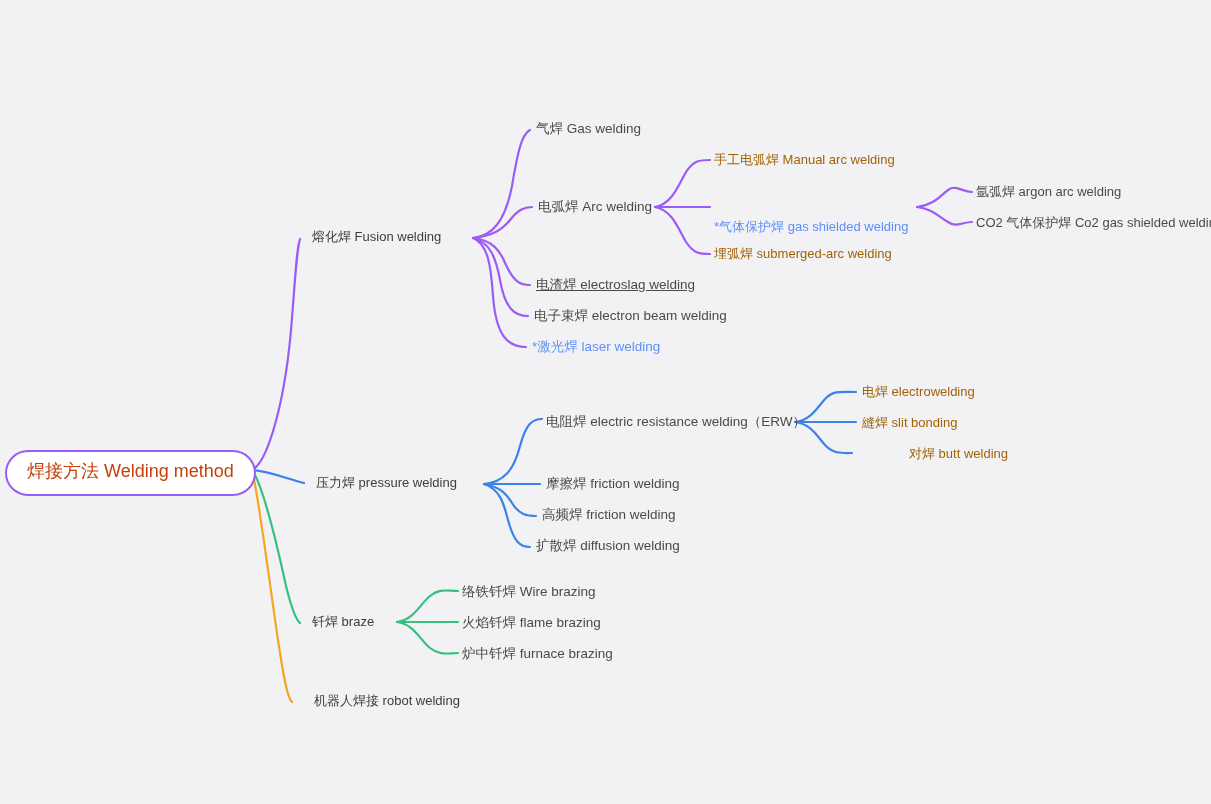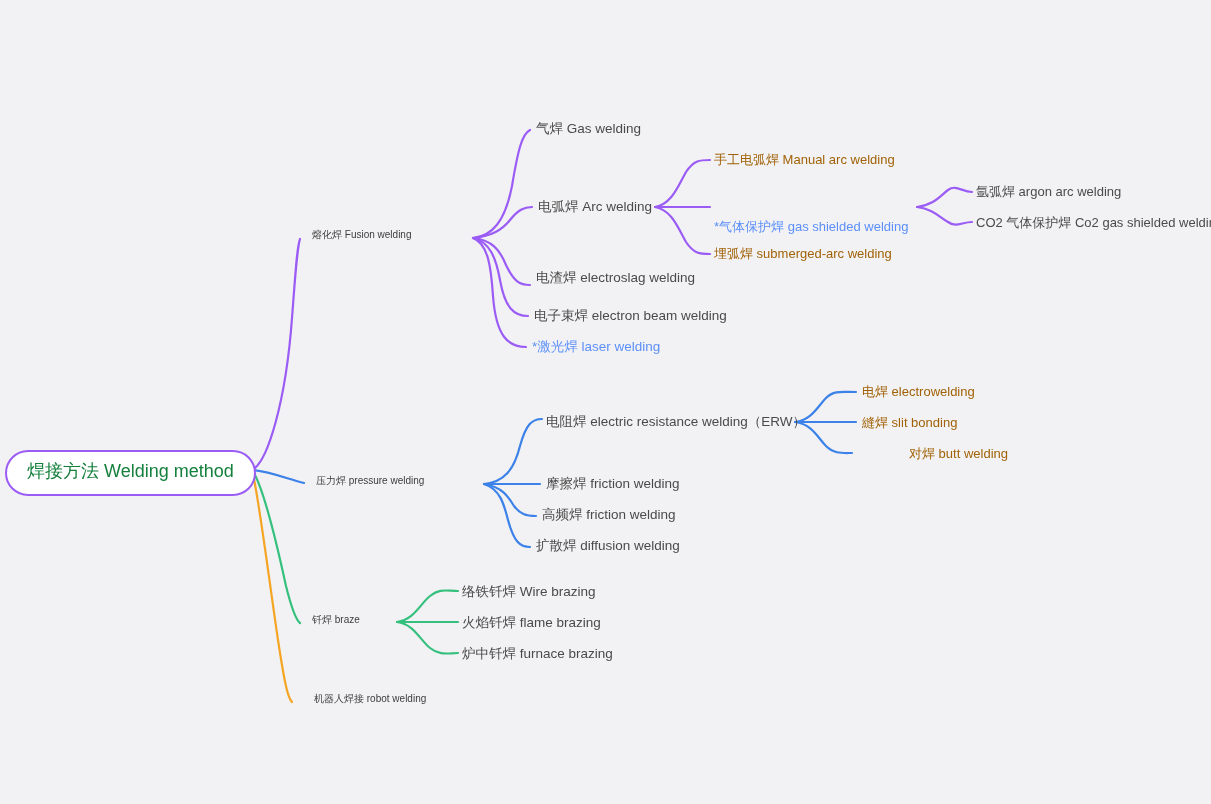--- a/index.html
+++ b/index.html
@@ -33,26 +33,26 @@
     position: absolute;
     white-space: nowrap;
     line-height: 1.2;
   }
   .node-root {
     background: #ffffff;
     border: 2px solid #9b5cf6;
     border-radius: 999px;
     padding: 9px 20px 11px 20px;
     font-size: 18px;
-    color: #15803d;
+    color: #c2410c;
     left: 5px;
     top: 450px;
   }
   .node-l1 {
-    font-size: 10px;
+    font-size: 13px;
     color: #3d3d3d;
   }
   .node-l2 {
     font-size: 13.5px;
     color: #4a4a4a;
   }
   .node-l3 {
     font-size: 13px;
     color: #a16207;
   }
@@ -124,21 +124,21 @@
   <div class="node node-l1" style="left:316px; top:475px;">压力焊 pressure welding</div>
 
   <div class="node node-l1" style="left:312px; top:614px;">钎焊 braze</div>
 
   <div class="node node-l1" style="left:314px; top:693px;">机器人焊接 robot welding</div>
 
   <div class="node node-l2" style="left:536px; top:121px;">气焊 Gas welding</div>
 
   <div class="node node-l2" style="left:538px; top:199px;">电弧焊 Arc welding</div>
 
-  <div class="node node-l2" style="left:536px; top:270px;">电渣焊 electroslag welding</div>
+  <div class="node node-l2" style="left:536px; top:277px;text-decoration:underline;">电渣焊 electroslag welding</div>
 
   <div class="node node-l2" style="left:534px; top:308px;">电子束焊 electron beam welding</div>
 
   <div class="node node-l2 node-hl" style="left:532px; top:339px;">*激光焊 laser welding</div>
 
   <div class="node node-l3" style="left:714px; top:152px;">手工电弧焊 Manual arc welding</div>
 
   <div class="node node-l3 node-hl" style="left:714px; top:199px;margin-top:20px;">*气体保护焊 gas shielded welding</div>
 
   <div class="node node-l3" style="left:714px; top:246px;">埋弧焊 submerged-arc welding</div>

